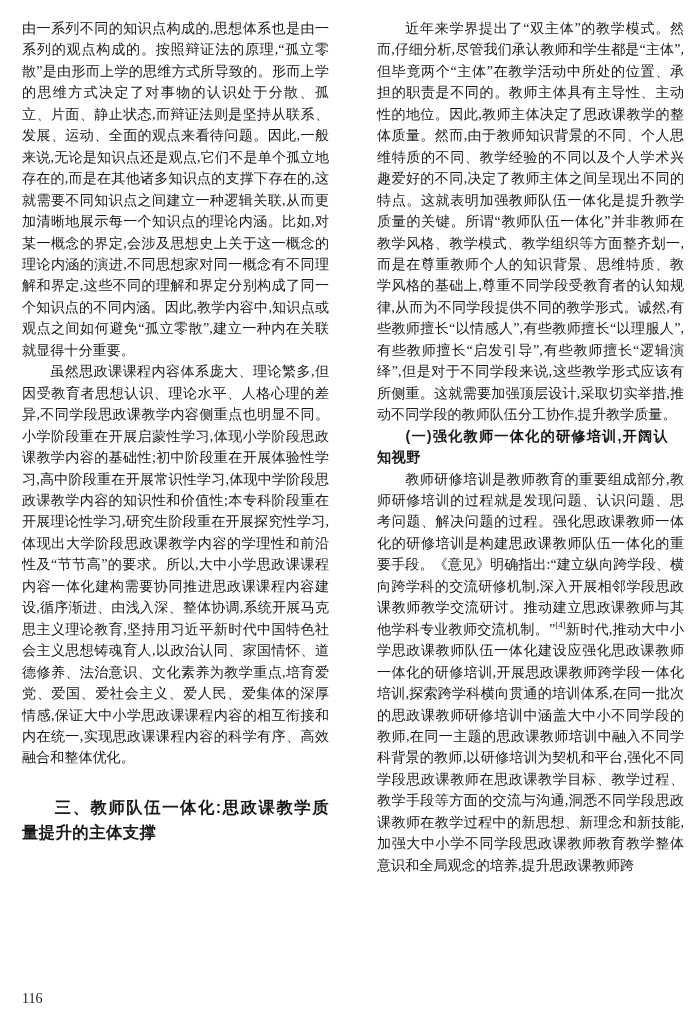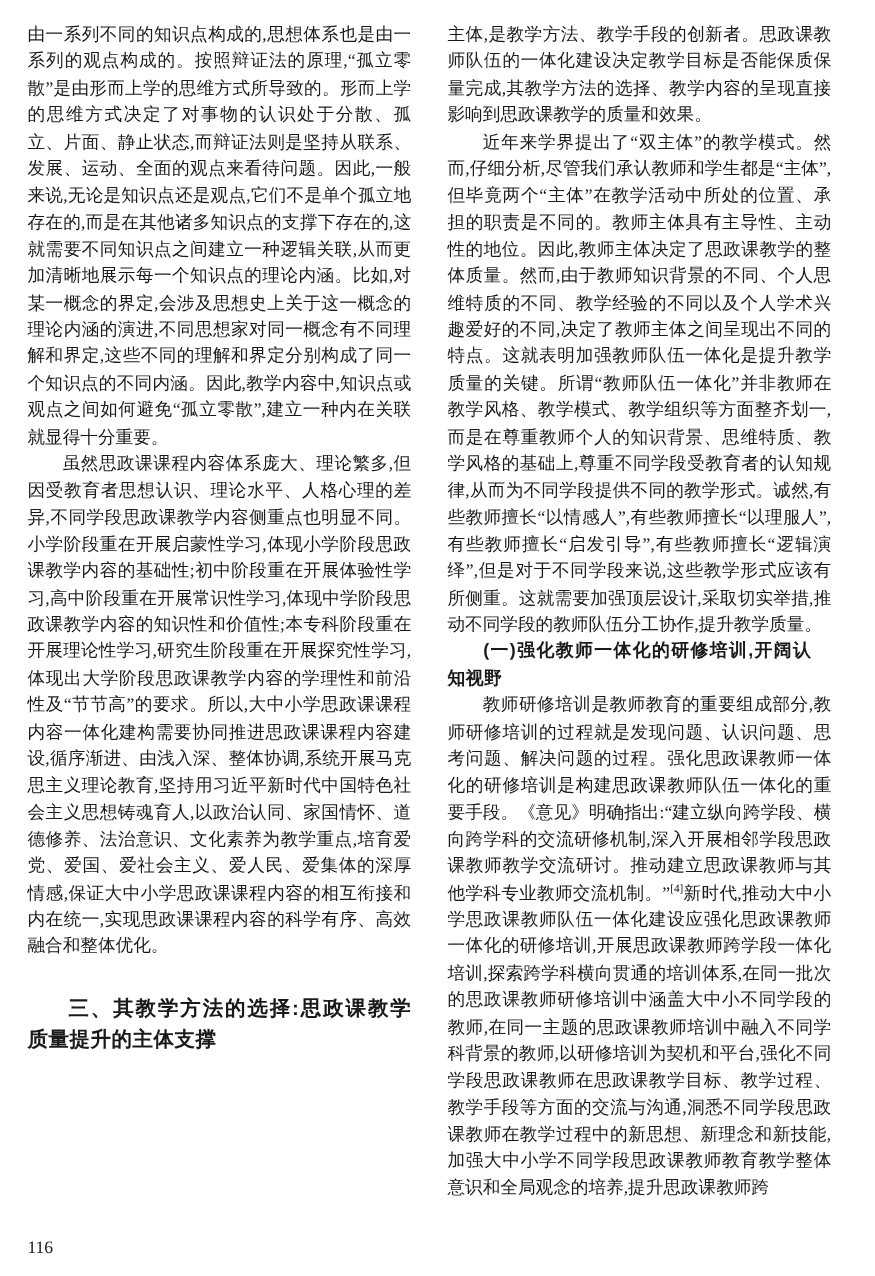--- a/index.html
+++ b/index.html
@@ -24,20 +24,21 @@
     box-sizing: border-box;
     padding: 18px 16px 0 22px;
   }
 
   .columns {
     display: flex;
     flex-direction: row;
     align-items: flex-start;
     gap: 0px;
     width: 662px;
+    justify-content: space-between;
   }
 
   .col {
     width: 307px;
     box-sizing: border-box;
   }
   .col-left { margin-right: 29px; }
 
   
   p.para {
@@ -105,28 +106,27 @@
 <div id="page">
 
   <div class="columns">
 
     <div class="col col-left">
 
       <p class="para cont">由一系列不同的知识点构成的,思想体系也是由一系列的观点构成的。按照辩证法的原理,“孤立零散”是由形而上学的思维方式所导致的。形而上学的思维方式决定了对事物的认识处于分散、孤立、片面、静止状态,而辩证法则是坚持从联系、发展、运动、全面的观点来看待问题。因此,一般来说,无论是知识点还是观点,它们不是单个孤立地存在的,而是在其他诸多知识点的支撑下存在的,这就需要不同知识点之间建立一种逻辑关联,从而更加清晰地展示每一个知识点的理论内涵。比如,对某一概念的界定,会涉及思想史上关于这一概念的理论内涵的演进,不同思想家对同一概念有不同理解和界定,这些不同的理解和界定分别构成了同一个知识点的不同内涵。因此,教学内容中,知识点或观点之间如何避免“孤立零散”,建立一种内在关联就显得十分重要。</p>
 
       <p class="para">虽然思政课课程内容体系庞大、理论繁多,但因受教育者思想认识、理论水平、人格心理的差异,不同学段思政课教学内容侧重点也明显不同。小学阶段重在开展启蒙性学习,体现小学阶段思政课教学内容的基础性;初中阶段重在开展体验性学习,高中阶段重在开展常识性学习,体现中学阶段思政课教学内容的知识性和价值性;本专科阶段重在开展理论性学习,研究生阶段重在开展探究性学习,体现出大学阶段思政课教学内容的学理性和前沿性及“节节高”的要求。所以,大中小学思政课课程内容一体化建构需要协同推进思政课课程内容建设,循序渐进、由浅入深、整体协调,系统开展马克思主义理论教育,坚持用习近平新时代中国特色社会主义思想铸魂育人,以政治认同、家国情怀、道德修养、法治意识、文化素养为教学重点,培育爱党、爱国、爱社会主义、爱人民、爱集体的深厚情感,保证大中小学思政课课程内容的相互衔接和内在统一,实现思政课课程内容的科学有序、高效融合和整体优化。</p>
 
-      <h2 class="sec-heading">三、其教学方法的选择:思政课教学质量提升的主体支撑</h2>
+      <h2 class="sec-heading">三、教师队伍一体化:思政课教学质量提升的主体支撑</h2>
 
 
     </div>
 
     <div class="col col-right">
 
-      <p class="para cont">主体,是教学方法、教学手段的创新者。思政课教师队伍的一体化建设决定教学目标是否能保质保量完成,其教学方法的选择、教学内容的呈现直接影响到思政课教学的质量和效果。</p>
 
       <p class="para">近年来学界提出了“双主体”的教学模式。然而,仔细分析,尽管我们承认教师和学生都是“主体”,但毕竟两个“主体”在教学活动中所处的位置、承担的职责是不同的。教师主体具有主导性、主动性的地位。因此,教师主体决定了思政课教学的整体质量。然而,由于教师知识背景的不同、个人思维特质的不同、教学经验的不同以及个人学术兴趣爱好的不同,决定了教师主体之间呈现出不同的特点。这就表明加强教师队伍一体化是提升教学质量的关键。所谓“教师队伍一体化”并非教师在教学风格、教学模式、教学组织等方面整齐划一,而是在尊重教师个人的知识背景、思维特质、教学风格的基础上,尊重不同学段受教育者的认知规律,从而为不同学段提供不同的教学形式。诚然,有些教师擅长“以情感人”,有些教师擅长“以理服人”,有些教师擅长“启发引导”,有些教师擅长“逻辑演绎”,但是对于不同学段来说,这些教学形式应该有所侧重。这就需要加强顶层设计,采取切实举措,推动不同学段的教师队伍分工协作,提升教学质量。</p>
 
       <h3 class="sub-heading">(一)强化教师一体化的研修培训,开阔认知视野</h3>
 
       <p class="para"><span>教师研修培训是教师教育的重要组成部分,教师研修培训的过程就是发现问题、认识问题、思考问题、解决问题的过程。强化思政课教师一体化的研修培训是构建思政课教师队伍一体化的重要手段。《意见》明确指出:“建立纵向跨学段、横向跨学科的交流研修机制,深入开展相邻学段思政课教师教学交流研讨。推动建立思政课教师与其他学科专业教师交流机制。”</span><sup class="cite">[4]</sup><span>新时代,推动大中小学思政课教师队伍一体化建设应强化思政课教师一体化的研修培训,开展思政课教师跨学段一体化培训,探索跨学科横向贯通的培训体系,在同一批次的思政课教师研修培训中涵盖大中小不同学段的教师,在同一主题的思政课教师培训中融入不同学科背景的教师,以研修培训为契机和平台,强化不同学段思政课教师在思政课教学目标、教学过程、教学手段等方面的交流与沟通,洞悉不同学段思政课教师在教学过程中的新思想、新理念和新技能,加强大中小学不同学段思政课教师教育教学整体意识和全局观念的培养,提升思政课教师跨</span></p>
 
     </div>
 
   </div>

